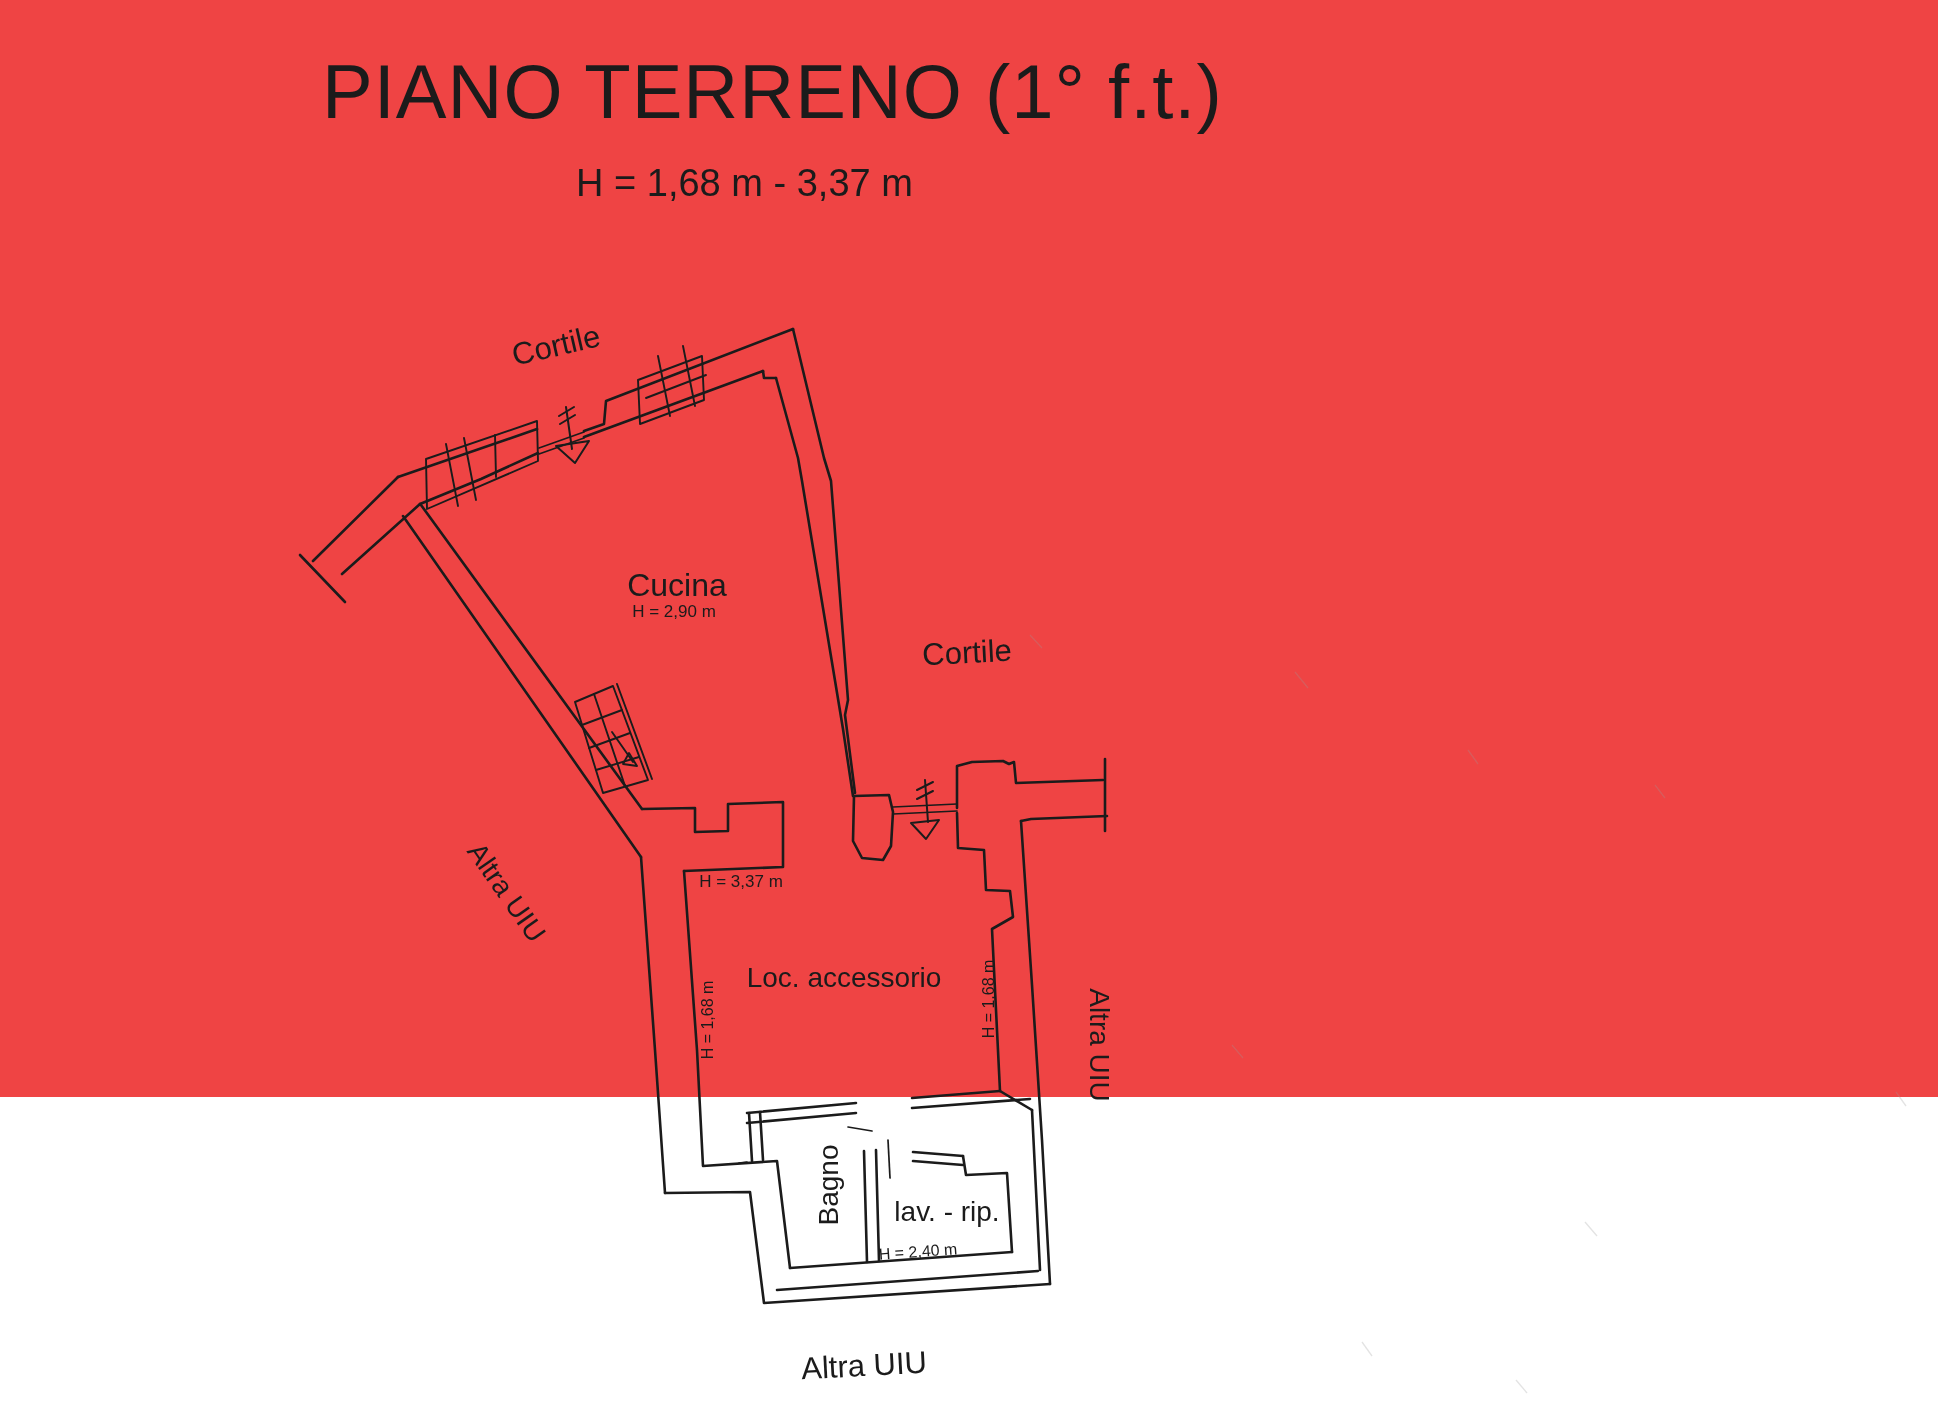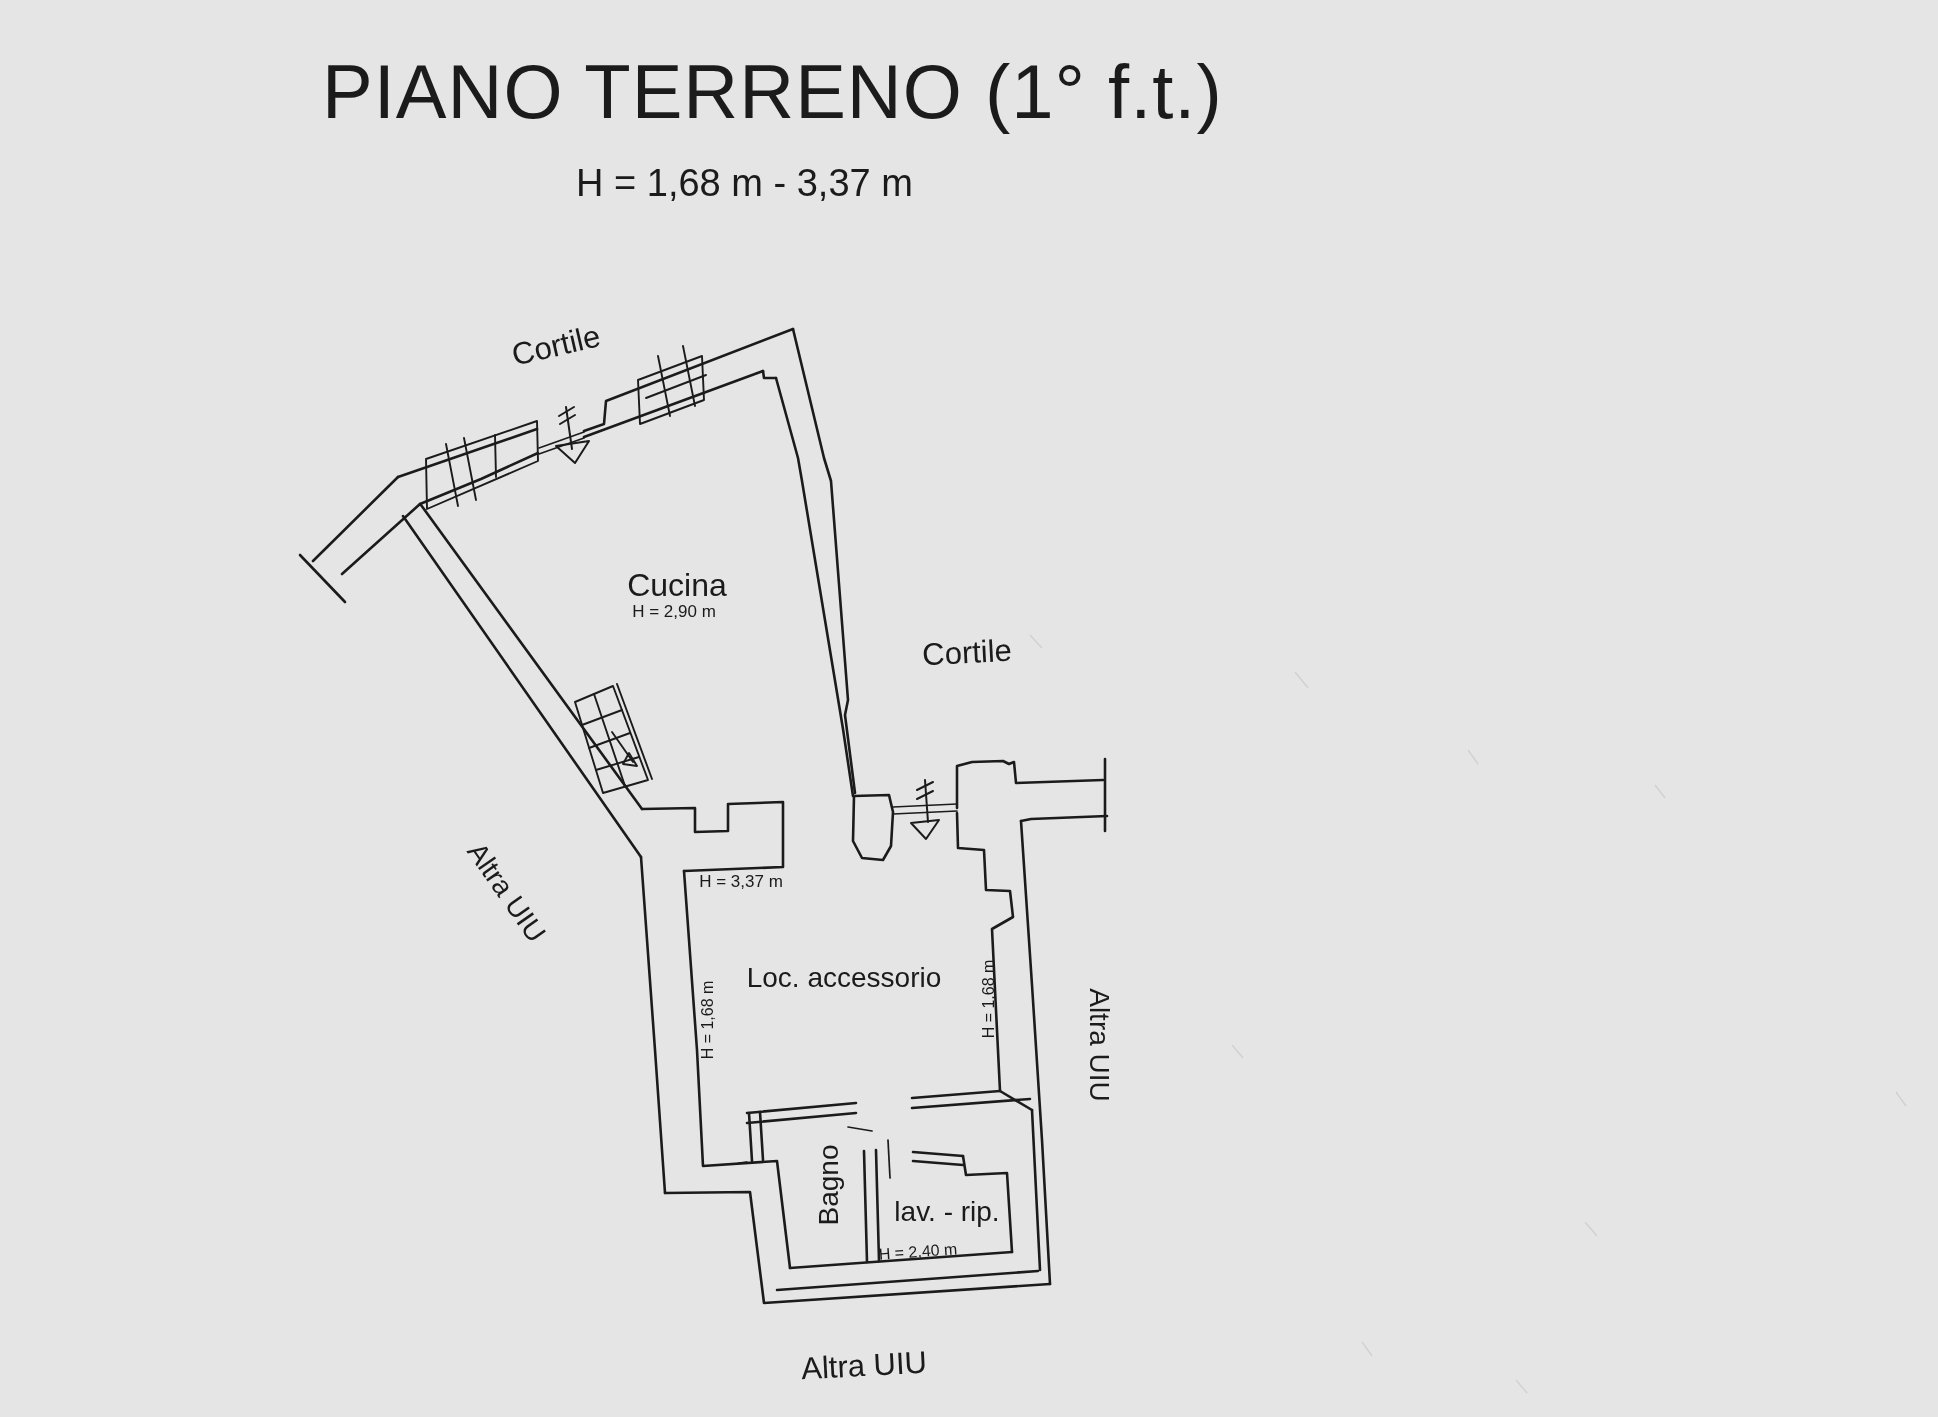--- a/index.html
+++ b/index.html
@@ -6,22 +6,22 @@
     margin: 0;
     padding: 0;
     background: #ffffff;
     width: 1938px;
     height: 1417px;
     overflow: hidden;
   }
   #stage {
     position: relative;
     width: 1938px;
-    height: 1417px;
-    background: #e5e5e5;
+    height: 1097px;
+    background: #ef4444;
   }
   svg { display: block; }
   text {
     font-family: "Liberation Sans", sans-serif;
     white-space: pre;
   }
   .t-title    { font-size: 76px; letter-spacing: 1px; }
   .t-subtitle { font-size: 38px; }
   .t-room     { font-size: 32px; }
   .t-room-sm  { font-size: 28px; }

